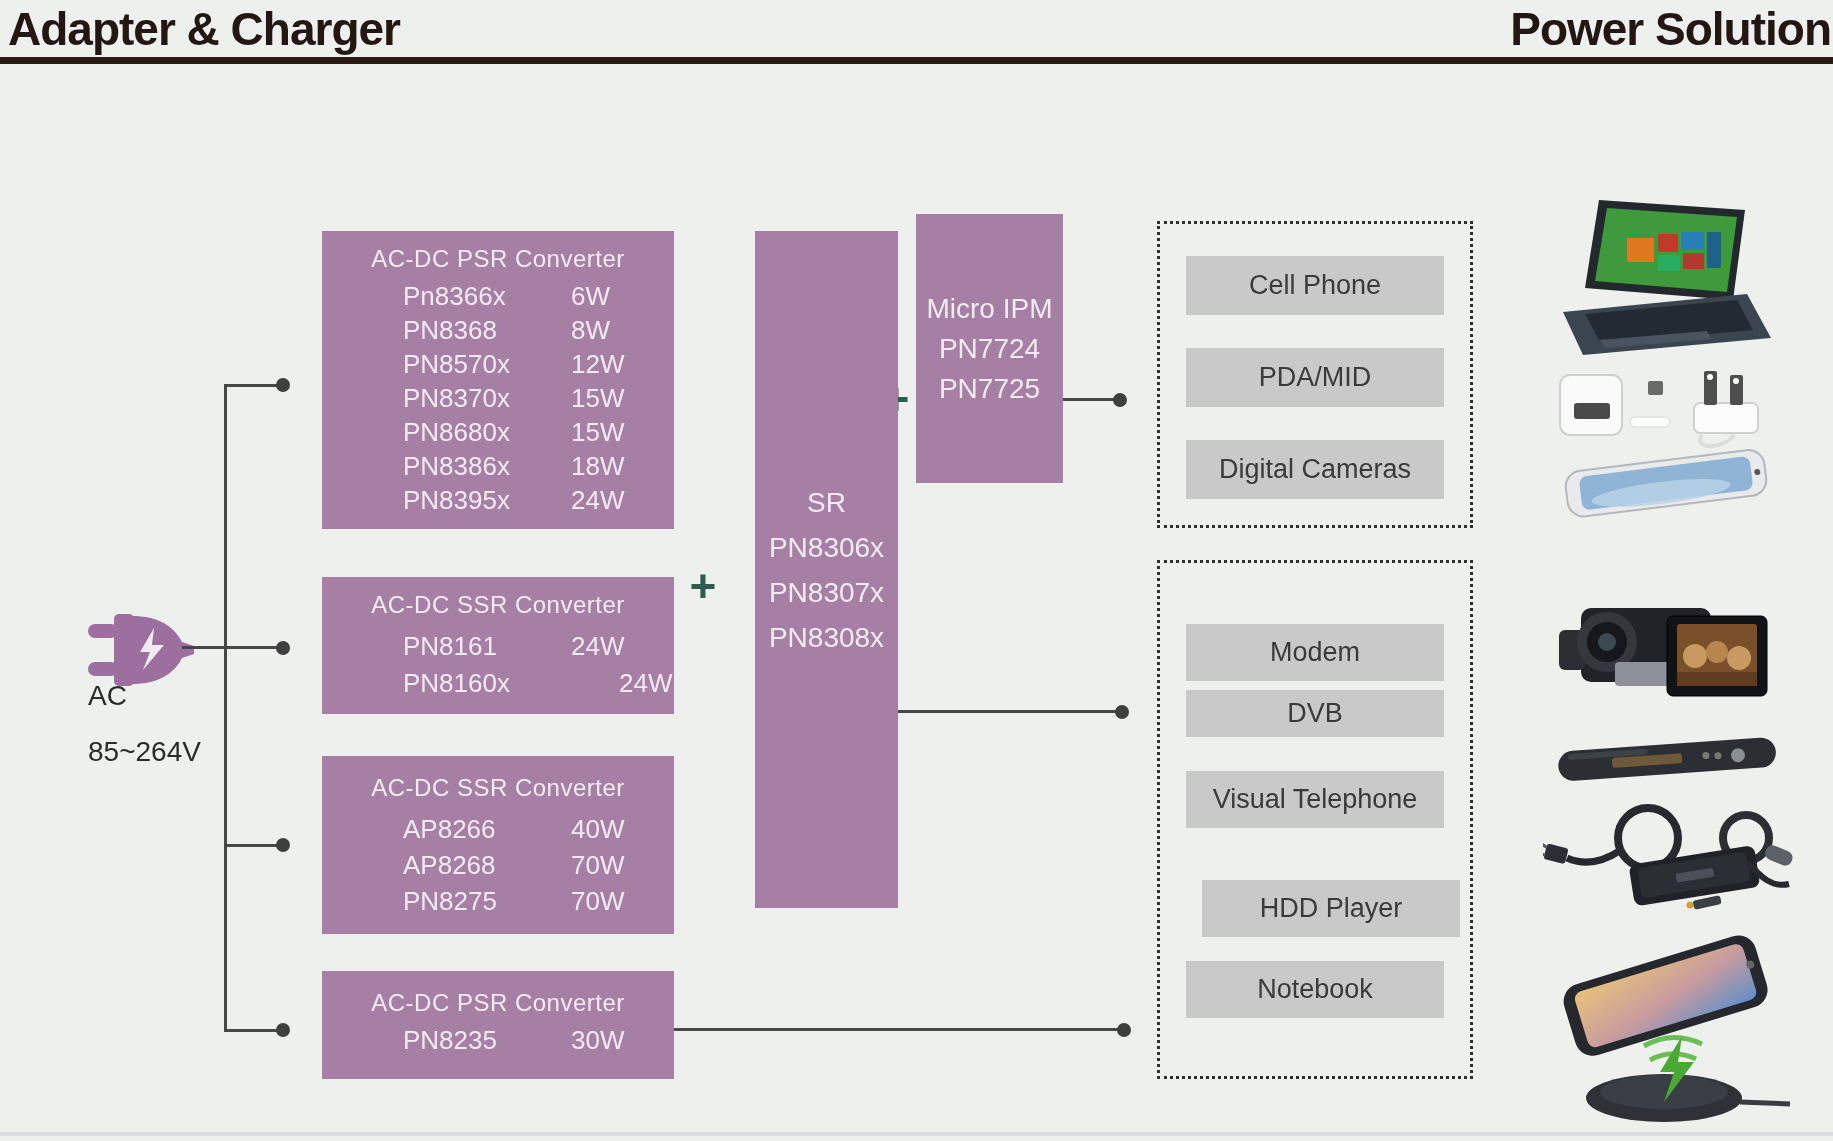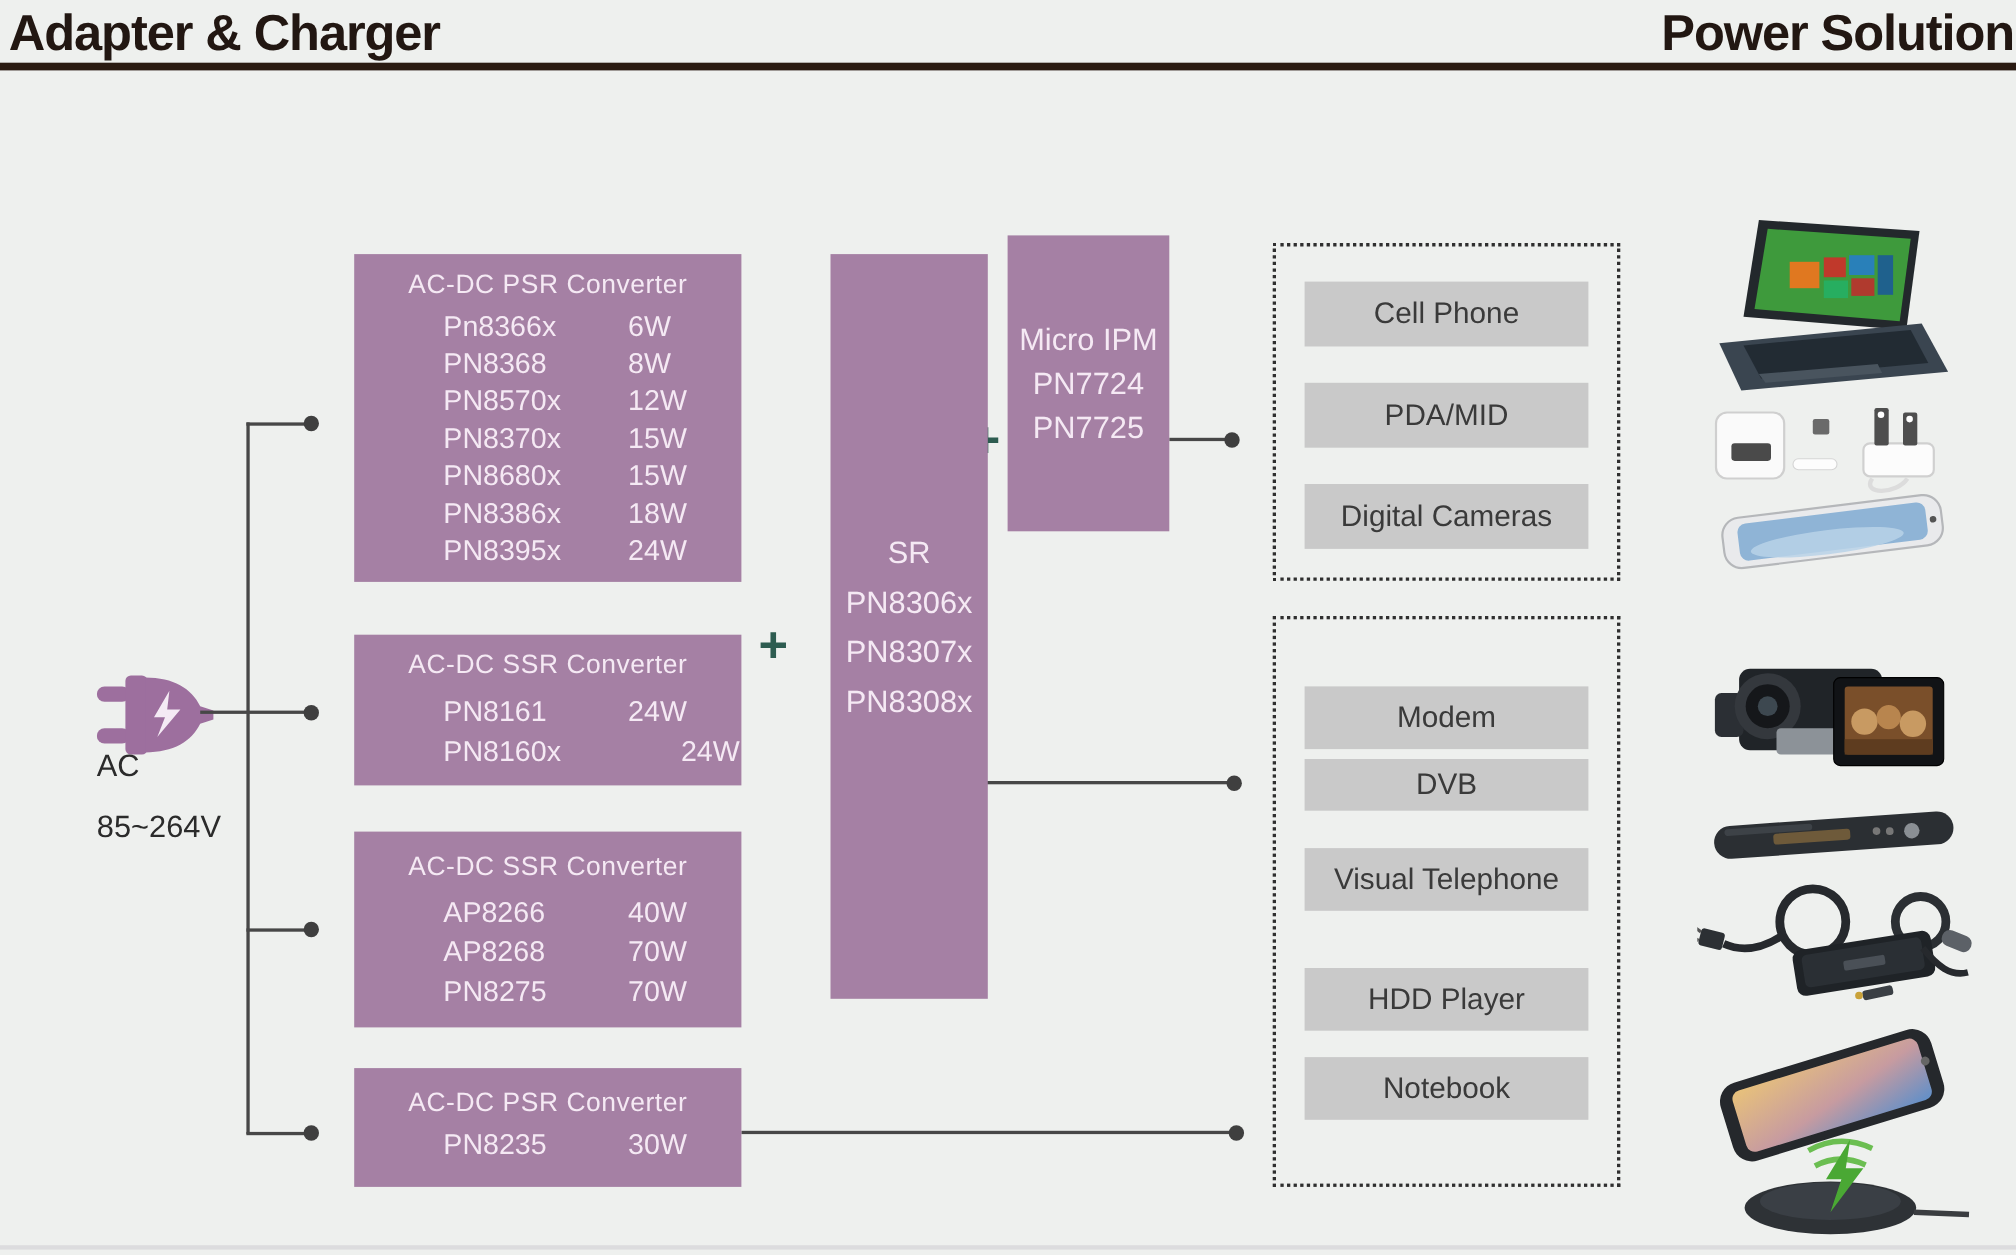--- a/index.html
+++ b/index.html
@@ -184,21 +184,21 @@
   <div class="dash-group" style="top:221px;height:307px;">
     <div class="app-btn" style="top:32px;height:59px;text-align:right;">Cell Phone</div>
     <div class="app-btn" style="top:124px;height:59px;">PDA/MID</div>
     <div class="app-btn" style="top:216px;height:59px;">Digital Cameras</div>
   </div>
 
   <div class="dash-group" style="top:560px;height:519px;">
     <div class="app-btn" style="top:45px;height:57px;margin-top:16px;">Modem</div>
     <div class="app-btn" style="top:127px;height:47px;">DVB</div>
     <div class="app-btn" style="top:208px;height:57px;">Visual Telephone</div>
-    <div class="app-btn" style="top:317px;height:57px;">HDD Player</div>
+    <div class="app-btn" style="top:317px;height:57px;margin-left:16px;">HDD Player</div>
     <div class="app-btn" style="top:398px;height:57px;">Notebook</div>
   </div>
 
   <div class="img-wrap" style="left:1557px;top:192px;">
     <svg width="220" height="165" viewBox="0 0 220 165">
       <polygon points="42,8 188,18 176,108 28,96" fill="#23282c"></polygon>
       <polygon points="50,16 180,25 170,100 38,89" fill="#3e9a3c"></polygon>
       <rect x="70" y="46" width="27" height="24" fill="#e07820"></rect>
       <rect x="101" y="42" width="20" height="18" fill="#c0392b"></rect>
       <rect x="124" y="40" width="23" height="18" fill="#2980b9"></rect>

